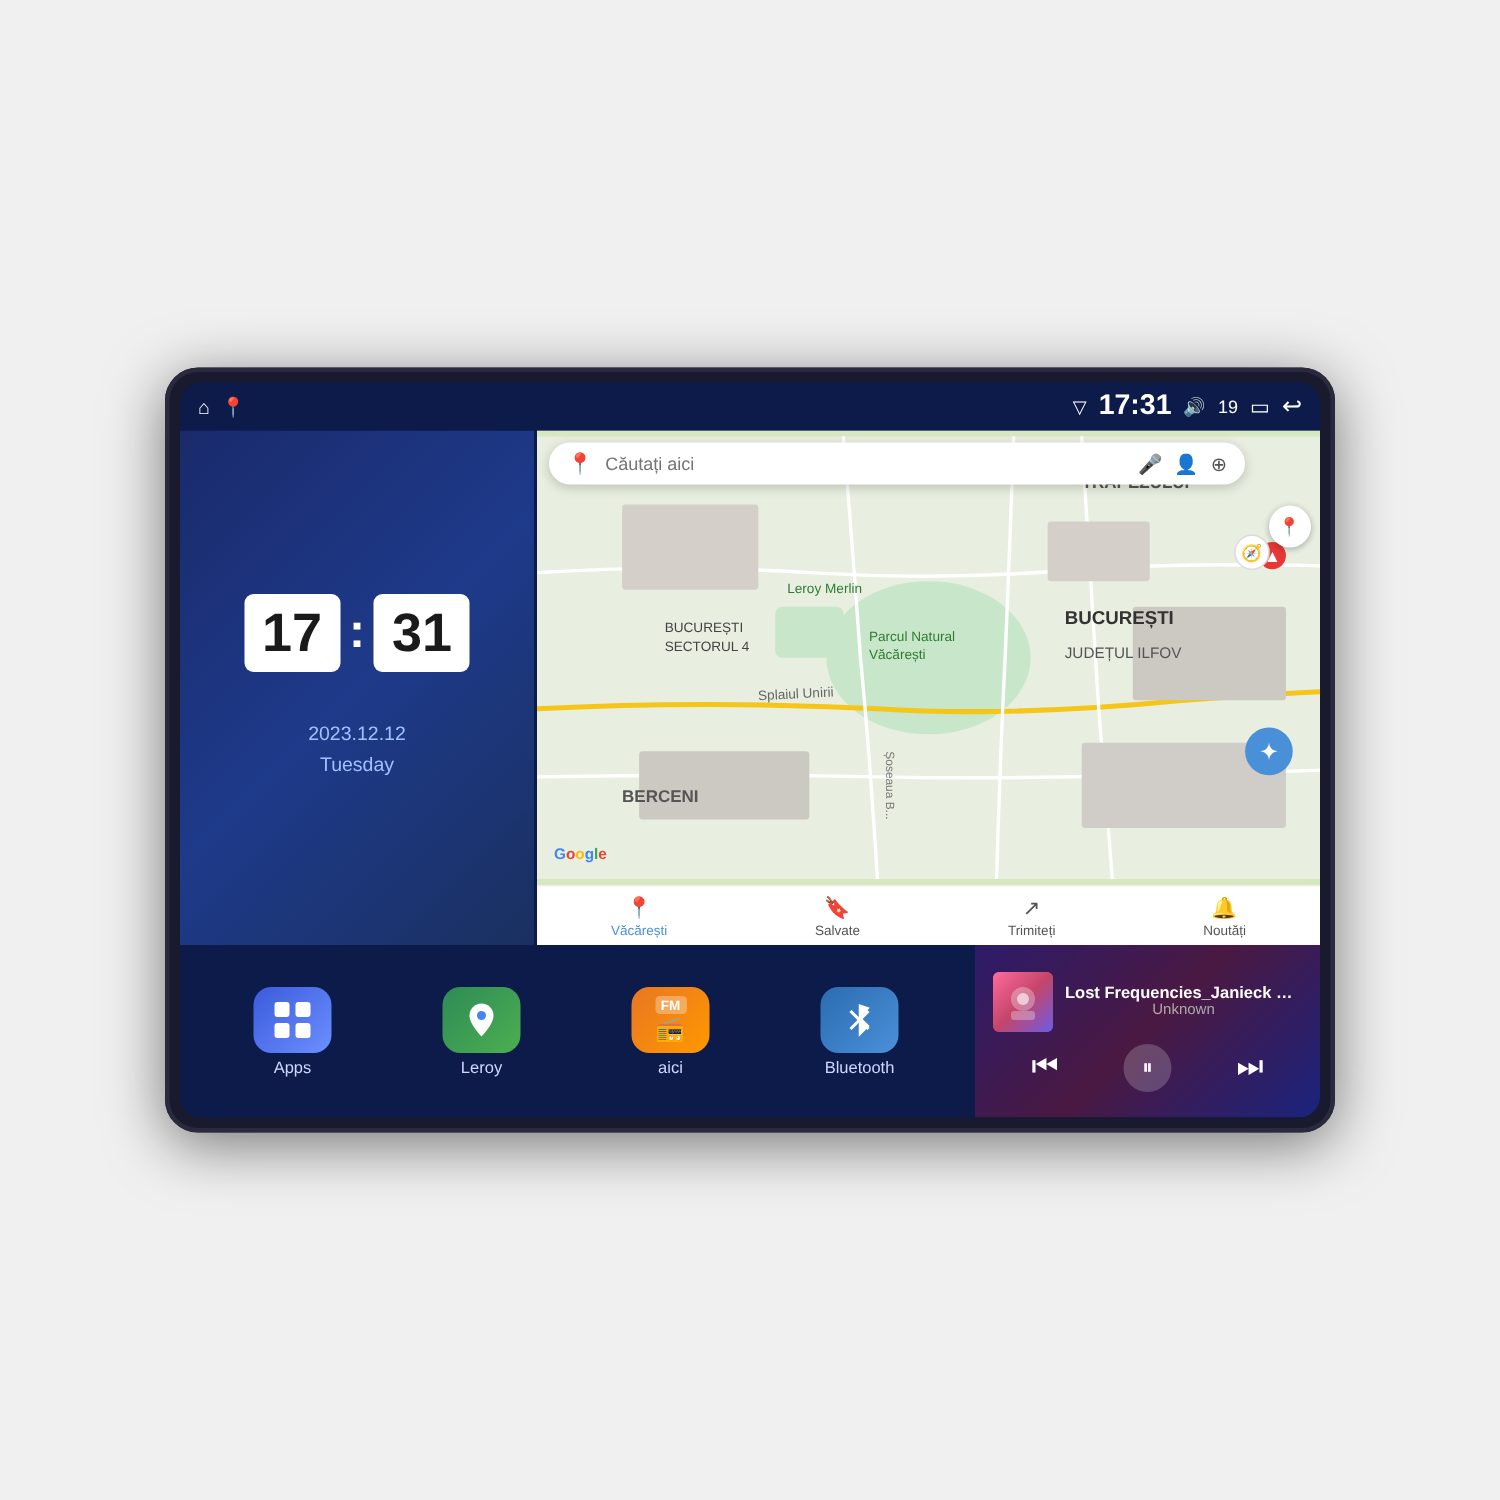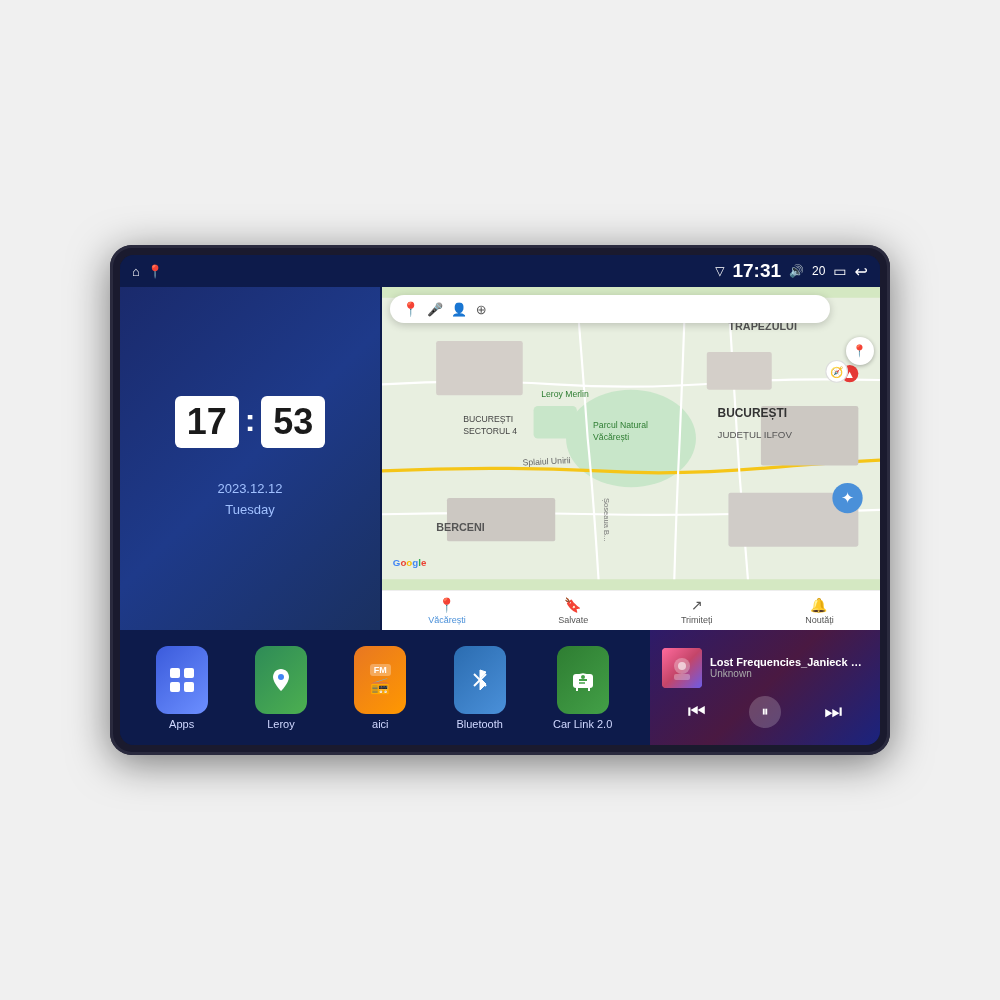--- a/index.html
+++ b/index.html
@@ -72,21 +72,21 @@
 
     
     .top-row {
       display: flex;
       flex: 1;
       gap: 2px;
     }
 
     
     .clock-panel {
-      width: 260px;
+      width: 236px;
       background: linear-gradient(135deg, #1a2a6c, #1e3a8a, #1a3060);
       display: flex;
       flex-direction: column;
       justify-content: center;
       align-items: center;
       padding: 16px;
       flex-shrink: 0;
     }
 
     .clock-display {
@@ -240,21 +240,21 @@
     .app-icon-item {
       display: flex;
       flex-direction: column;
       align-items: center;
       gap: 4px;
       cursor: pointer;
     }
 
     .app-icon-box {
       width: 52px;
-      height: 68px;
+      height: 44px;
       border-radius: 12px;
       display: flex;
       align-items: center;
       justify-content: center;
       font-size: 22px;
     }
 
     .app-icon-box.apps-bg { background: linear-gradient(135deg, #3b5bdb, #6c8fff); }
     .app-icon-box.maps-bg { background: linear-gradient(135deg, #2e8b57, #4caf50); }
     .app-icon-box.radio-bg { background: linear-gradient(135deg, #e87722, #ff9800); }
@@ -308,20 +308,21 @@
       color: #fff;
       white-space: nowrap;
       overflow: hidden;
       text-overflow: ellipsis;
       font-weight: bold;
     }
 
     .music-artist {
       font-size: 10px;
       color: #aaa;
+      text-align: center;
     }
 
     .music-controls {
       display: flex;
       justify-content: space-around;
       align-items: center;
     }
 
     .music-btn {
       color: #fff;
@@ -356,46 +357,47 @@
 
     <div class="status-bar">
       <div class="status-left">
         <span class="status-icon">⌂</span>
         <span class="status-icon">📍</span>
       </div>
       <div class="status-right">
         <span>▽</span>
         <span style="font-weight:bold;font-size:19px;">17:31</span>
         <span>🔊</span>
-        <span>20</span>
+        <span>19</span>
         <span style="font-size:14px;">▭</span>
         <span style="font-size:16px;">↩</span>
       </div>
     </div>
 
     <div class="main-area">
 
       <div class="top-row">
 
         <div class="clock-panel">
           <div class="clock-display">
             <div class="clock-digit">17</div>
             <div class="clock-colon">:</div>
-            <div class="clock-digit">53</div>
+            <div class="clock-digit">31</div>
           </div>
           <div class="clock-date">
             <div>2023.12.12</div>
             <div>Tuesday</div>
           </div>
         </div>
 
         <div class="map-panel">
 
           <div class="map-search-bar">
             <span style="color:#4285F4;font-size:14px;">📍</span>
+            <input type="text" style="font-size: 12px;" placeholder="Căutați aici">
             <span style="font-size:13px;color:#555;">🎤</span>
             <span style="font-size:13px;color:#555;">👤</span>
             <span style="font-size:13px;color:#555;">⊕</span>
           </div>
 
           <div class="map-area">
             <svg class="map-svg" viewBox="0 0 460 260" xmlns="http://www.w3.org/2000/svg">
 
               <rect width="460" height="260" fill="#e8efe0"></rect>
 
@@ -510,34 +512,20 @@
             <div class="app-icon-box bluetooth-bg">
               <svg width="24" height="28" viewBox="0 0 24 28" fill="white">
                 <path d="M12 4 L12 24 L18 18 L12 12 L18 6 Z" stroke="white" stroke-width="1" fill="white"></path>
                 <path d="M6 8 L18 20" stroke="white" stroke-width="2"></path>
                 <path d="M6 20 L18 8" stroke="white" stroke-width="2"></path>
               </svg>
             </div>
             <span class="app-label">Bluetooth</span>
           </div>
 
-          <div class="app-icon-item">
-            <div class="app-icon-box carlink-bg">
-              <svg width="28" height="28" viewBox="0 0 28 28" fill="white">
-                <rect x="4" y="8" width="20" height="14" rx="3" fill="white"></rect>
-                <path d="M8 22 L8 25" stroke="white" stroke-width="2"></path>
-                <path d="M20 22 L20 25" stroke="white" stroke-width="2"></path>
-                <path d="M10 14 L18 14" stroke="#43a047" stroke-width="2"></path>
-                <path d="M10 17 L16 17" stroke="#43a047" stroke-width="1.5"></path>
-                <circle cx="14" cy="11" r="2" fill="#43a047"></circle>
-                <path d="M7 11 Q14 5 21 11" stroke="white" stroke-width="1.5" fill="none"></path>
-              </svg>
-            </div>
-            <span class="app-label">Car Link 2.0</span>
-          </div>
 
         </div>
 
         <div class="music-panel">
           <div class="music-info">
             <div class="music-thumb">
               <svg width="40" height="40" viewBox="0 0 40 40">
                 <defs>
                   <linearGradient id="thumbGrad" x1="0%" y1="0%" x2="100%" y2="100%">
                     <stop offset="0%" style="stop-color:#ff6b9d"></stop>

